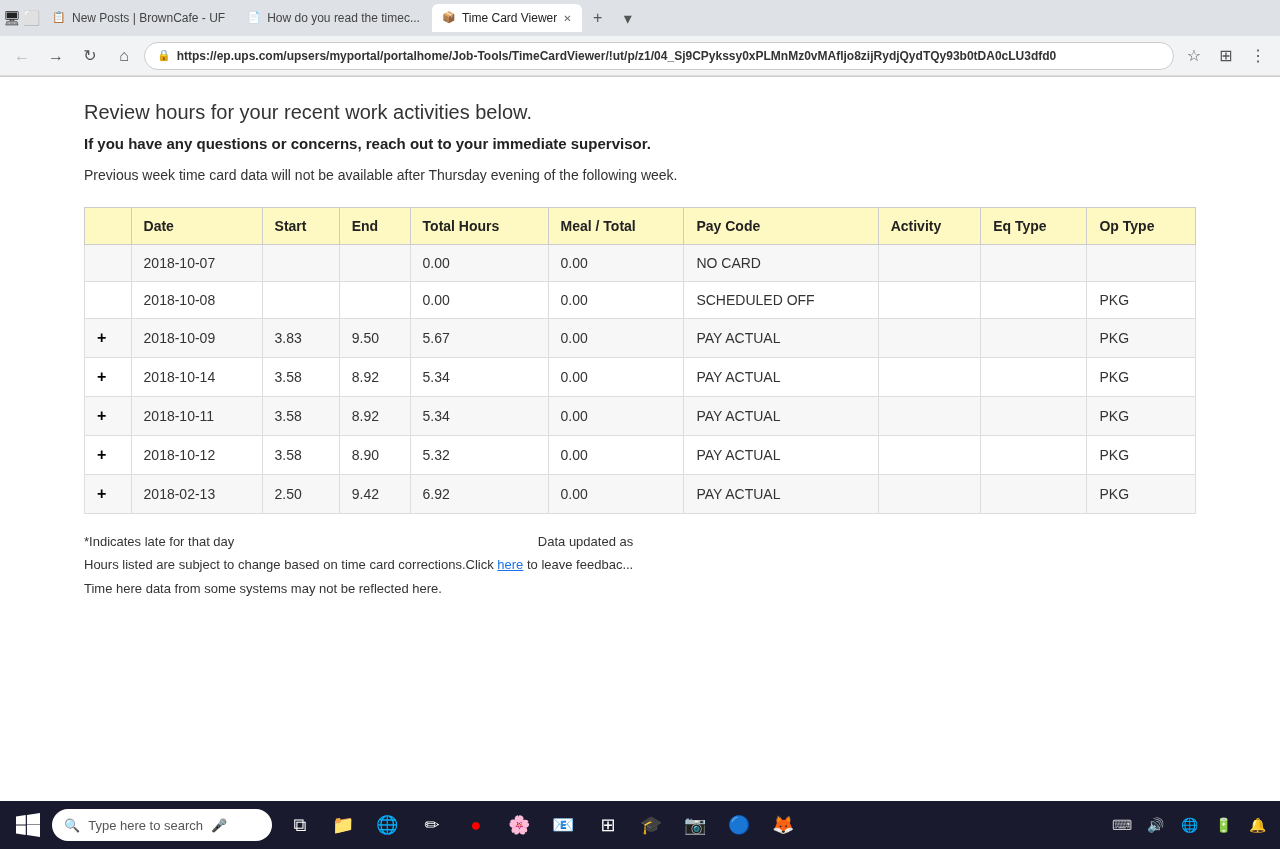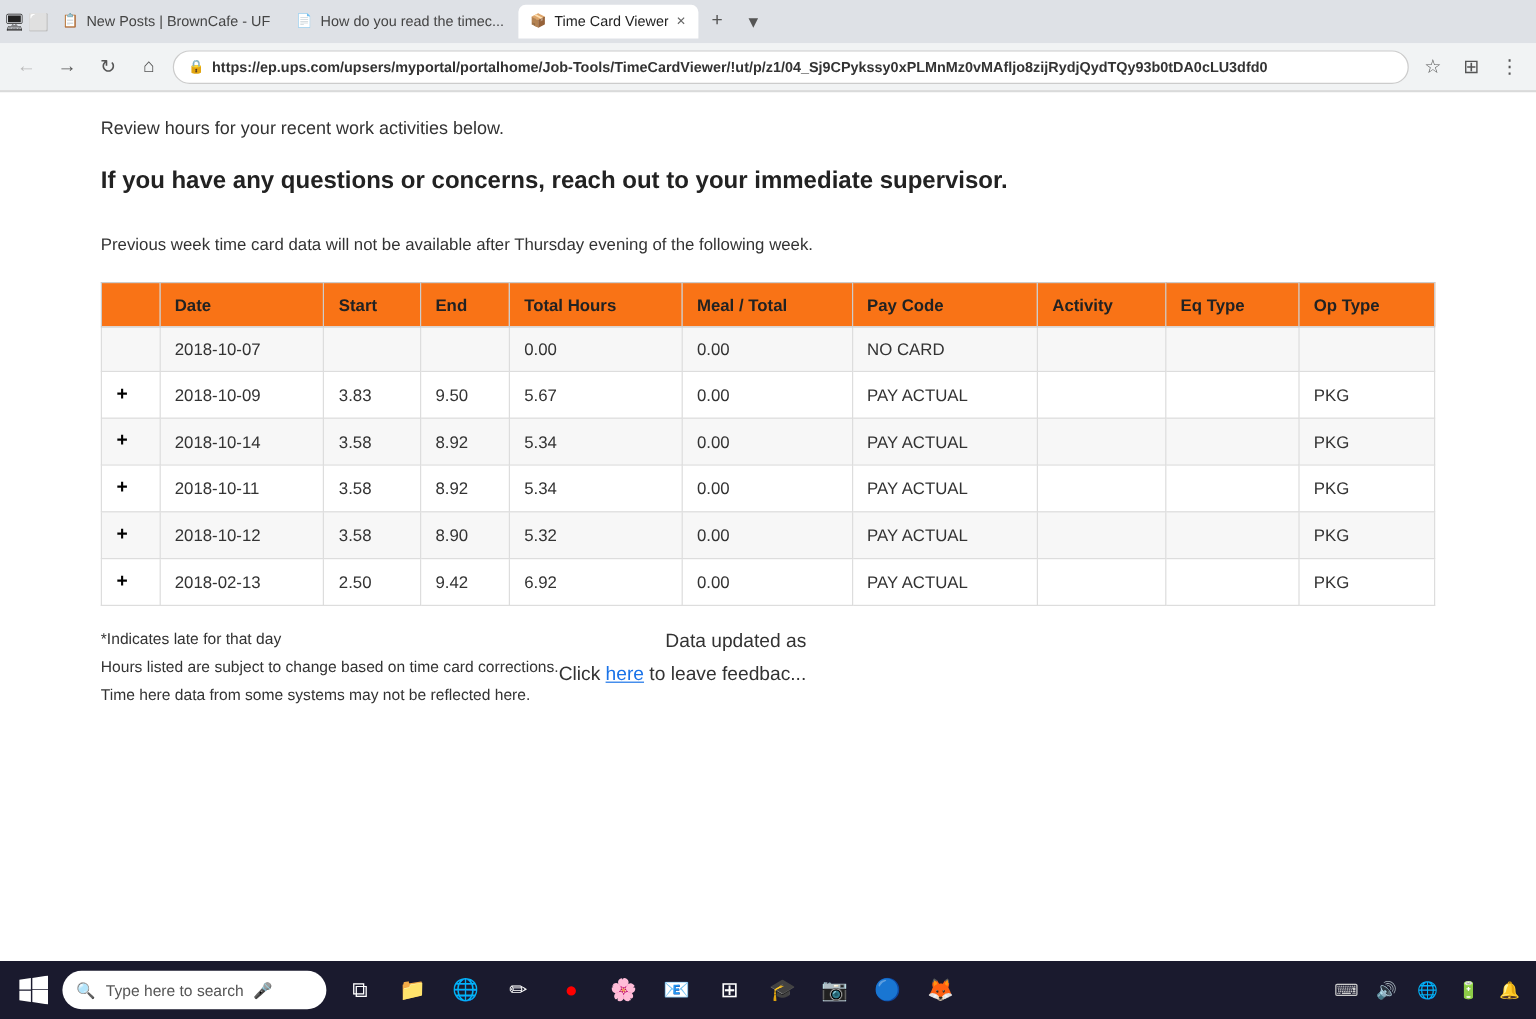--- a/index.html
+++ b/index.html
@@ -114,49 +114,49 @@
 
     
     .page-content {
       width: 1280px;
       padding: 20px 84px;
       background: #fff;
       min-height: 700px;
     }
 
     .intro-text {
+      font-size: 20px;
+      color: #333;
+      margin-bottom: 8px;
+      line-height: 1.5;
+    }
+
+    .intro-bold {
       font-size: 15px;
-      color: #333;
-      margin-bottom: 20px;
-      line-height: 1.5;
-    }
-
-    .intro-bold {
-      font-size: 20px;
       font-weight: bold;
       color: #222;
-      margin-bottom: 32px;
+      margin-bottom: 15px;
     }
 
     .notice-text {
       font-size: 14px;
       color: #333;
       margin-bottom: 24px;
     }
 
     
     .timecard-table {
       width: 100%;
       border-collapse: collapse;
       border: 1px solid #ccc;
       font-size: 14px;
     }
 
     .timecard-table th {
-      background: #f97316;
+      background: #fef9c3;
       border: 1px solid #ccc;
       padding: 10px 12px;
       text-align: left;
       font-weight: bold;
       color: #222;
     }
 
     .timecard-table td {
       border: 1px solid #ddd;
       padding: 10px 12px;
@@ -185,21 +185,21 @@
       align-items: flex-start;
     }
 
     .footer-left {
       font-size: 13px;
       color: #333;
       line-height: 1.8;
     }
 
     .footer-right {
-      font-size: 16px;
+      font-size: 13px;
       color: #333;
       text-align: right;
       line-height: 1.8;
     }
 
     .footer-link {
       color: #1a73e8;
       text-decoration: underline;
       cursor: pointer;
     }
@@ -352,20 +352,32 @@
           <td></td>
           <td></td>
           <td>0.00</td>
           <td>0.00</td>
           <td>NO CARD</td>
           <td></td>
           <td></td>
           <td></td>
         </tr>
         <tr>
+          <td></td>
+          <td>2018-10-08</td>
+          <td></td>
+          <td></td>
+          <td>0.00</td>
+          <td>0.00</td>
+          <td>SCHEDULED OFF</td>
+          <td></td>
+          <td></td>
+          <td>PKG</td>
+        </tr>
+        <tr>
           <td><span class="plus-icon">+</span></td>
           <td>2018-10-09</td>
           <td>3.83</td>
           <td>9.50</td>
           <td>5.67</td>
           <td>0.00</td>
           <td>PAY ACTUAL</td>
           <td></td>
           <td></td>
           <td>PKG</td>

